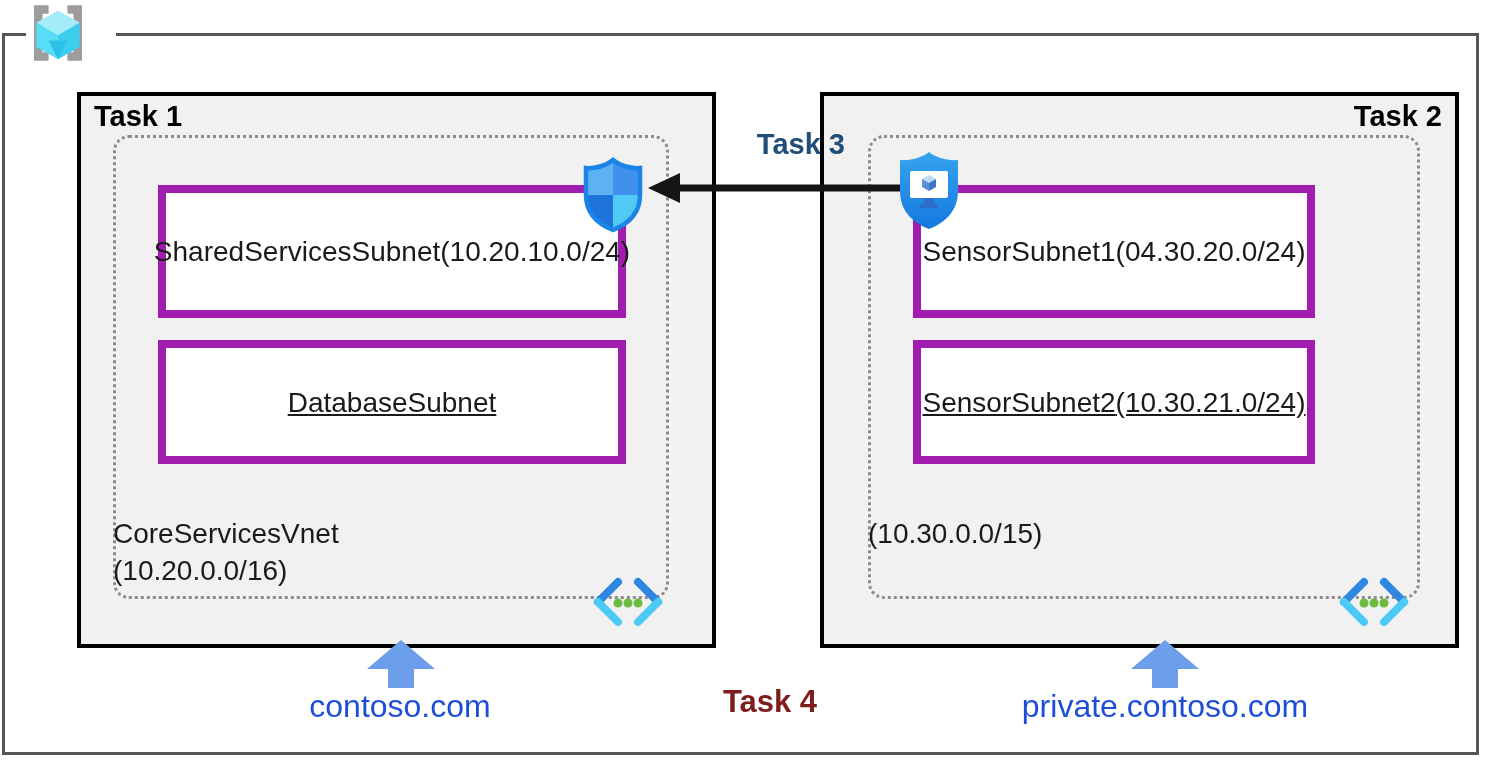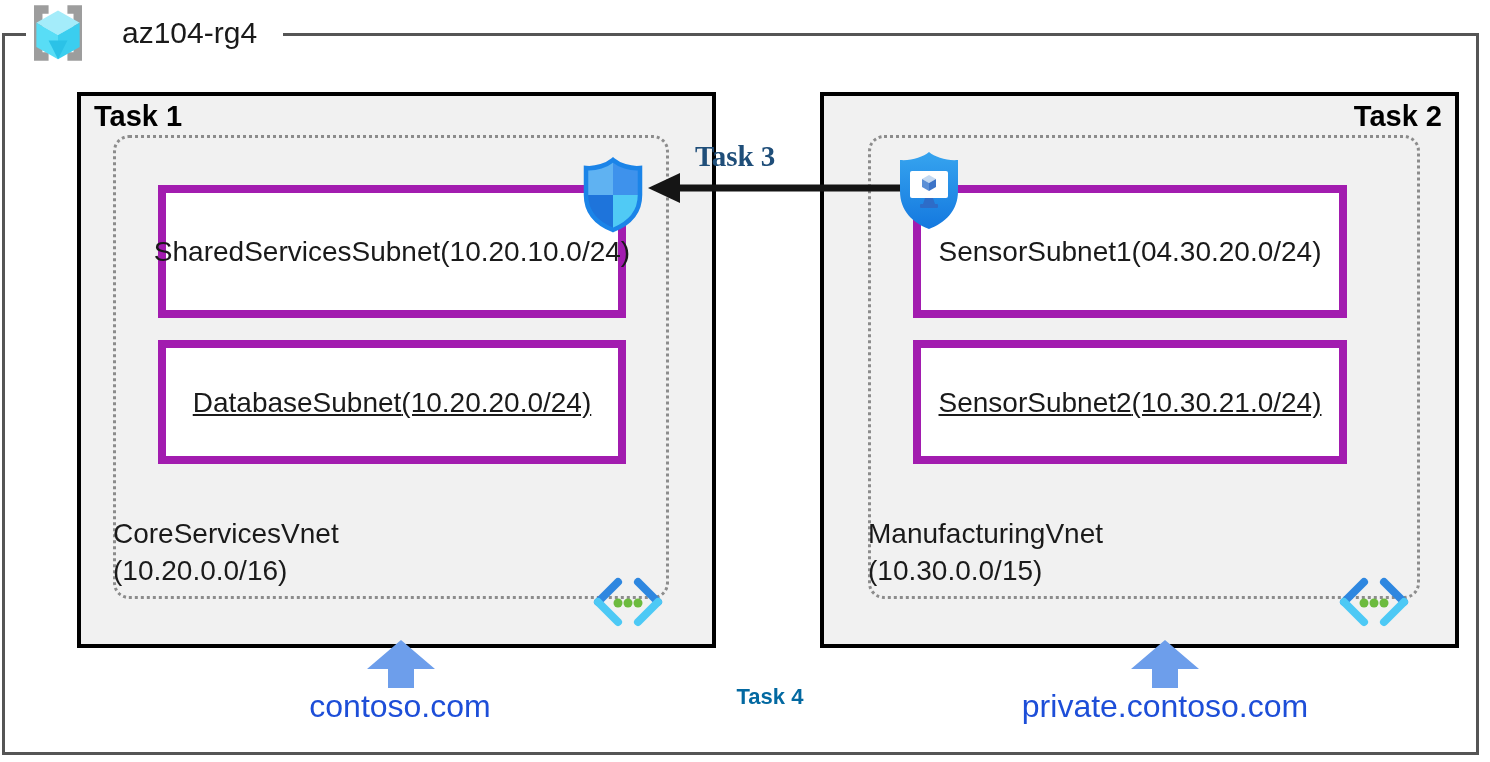--- a/index.html
+++ b/index.html
@@ -29,41 +29,41 @@
                      border:3px dotted #8C8C8C; border-radius:16px; }
   .dotted-boundary.left  { left:32px; width:556px; }
   .dotted-boundary.right { left:44px; width:552px; }
 
   .subnet-box { position:absolute; background:#ffffff; border:8px solid #a21caf;
                 display:flex; flex-direction:row; align-items:center; justify-content:center;
                 text-align:center; font-size:28px; line-height:37px; color:#1a1a1a; }
   .subnet-1 { top:89px; height:133px; }
   .subnet-2 { top:244px; height:124px;text-decoration:underline; }
   .task-box.left  .subnet-box { left:77px; width:468px; }
-  .task-box.right .subnet-box { left:89px; width:434px; }
+  .task-box.right .subnet-box { left:89px; width:402px; }
 
   .vnet-label { position:absolute; top:419px; text-align:left;
                 font-size:28px; line-height:37px; color:#1a1a1a; }
   .task-box.left  .vnet-label { left:32px; width:556px; }
   .task-box.right .vnet-label { left:44px; width:552px; }
 
   .vnet-icon { position:absolute; top:481px; width:72px; height:50px; z-index:5; }
   .task-box.left  .vnet-icon { left:511px; }
   .task-box.right .vnet-icon { left:514px; }
 
   
   .overlay { position:absolute; z-index:10; }
   .nsg-icon      { left:583px; top:156px; width:60px; height:78px; }
   .bastion-icon  { left:898px; top:150px; width:62px; height:82px; }
   .peering-arrow { left:646px; top:170px; width:262px; height:36px; z-index:9; }
 
-  .task3-label { position:absolute; left:695px; top:140px; width:150px; text-align:left;
-                 font-size:29px; font-weight:bold; color:#1F4E79; z-index:11;font-family:Liberation Serif, serif; }
+  .task3-label { position:absolute; left:695px; top:128px; width:150px; text-align:right;
+                 font-size:29px; font-weight:bold; color:#1F4E79; z-index:11; }
   .task4-label { position:absolute; left:695px; top:684px; width:150px; text-align:center;
-                 font-size:22px; font-weight:bold; color:#0369a1; }
+                 font-size:31px; font-weight:bold; color:#7f1d1d; }
 
   .dns-arrow { position:absolute; top:640px; width:70px; height:48px; z-index:10; }
   .dns-arrow.left  { left:366px; }
   .dns-arrow.right { left:1130px; }
 
   .dns-label { position:absolute; top:688px; width:420px; text-align:center;
                font-size:32px; color:#1d4ed8; }
   .dns-label.left  { left:190px; }
   .dns-label.right { left:955px; }
 </style>
@@ -76,35 +76,33 @@
 
   <div class="rg-label">
     <svg class="icon" viewBox="0 0 68 64">
       <path d="M24 7 L13 7 L13 57 L24 57" fill="none" stroke="#9D9D9D" stroke-width="9"></path>
       <path d="M44 7 L55 7 L55 57 L44 57" fill="none" stroke="#9D9D9D" stroke-width="9"></path>
       <polygon points="34,8 57,21 34,34 11,21" fill="#A4ECFA"></polygon>
       <polygon points="11,21 34,34 34,60 11,47" fill="#58DDF6"></polygon>
       <polygon points="57,21 34,34 34,60 57,47" fill="#3BCEEF"></polygon>
       <polygon points="24,40 44,40 34,60" fill="#2BC2E7"></polygon>
     </svg>
-    <span class="txt">az104-rg4</span>
   </div>
 
   <div class="task-box left">
     <div class="task-label tl">Task 1</div>
     <div class="dotted-boundary left"></div>
 
     <div class="subnet-box subnet-1">
       <div>SharedServicesSubnet</div>
       <div>(10.20.10.0/24)</div>
     </div>
 
     <div class="subnet-box subnet-2">
       <div>DatabaseSubnet</div>
-      <div>(10.20.20.0/24)</div>
     </div>
 
     <div class="vnet-label">
       <div>CoreServicesVnet</div>
       <div>(10.20.0.0/16)</div>
     </div>
 
     <svg class="vnet-icon" viewBox="0 0 70 50">
       <line x1="25" y1="5" x2="5" y2="25" stroke="#2E87E0" stroke-width="8" stroke-linecap="round"></line>
       <line x1="5" y1="25" x2="25" y2="45" stroke="#4DC9F5" stroke-width="8" stroke-linecap="round"></line>
@@ -124,21 +122,20 @@
       <div>SensorSubnet1</div>
       <div>(04.30.20.0/24)</div>
     </div>
 
     <div class="subnet-box subnet-2">
       <div>SensorSubnet2</div>
       <div>(10.30.21.0/24)</div>
     </div>
 
     <div class="vnet-label">
-      <div>ManufacturingVnet</div>
       <div>(10.30.0.0/15)</div>
     </div>
 
     <svg class="vnet-icon" viewBox="0 0 70 50">
       <line x1="25" y1="5" x2="5" y2="25" stroke="#2E87E0" stroke-width="8" stroke-linecap="round"></line>
       <line x1="5" y1="25" x2="25" y2="45" stroke="#4DC9F5" stroke-width="8" stroke-linecap="round"></line>
       <line x1="45" y1="5" x2="65" y2="25" stroke="#2E87E0" stroke-width="8" stroke-linecap="round"></line>
       <line x1="65" y1="25" x2="45" y2="45" stroke="#4DC9F5" stroke-width="8" stroke-linecap="round"></line>
       <circle cx="25" cy="26" r="4.5" fill="#6CBB3E"></circle>
       <circle cx="35" cy="26" r="4.5" fill="#6CBB3E"></circle>

